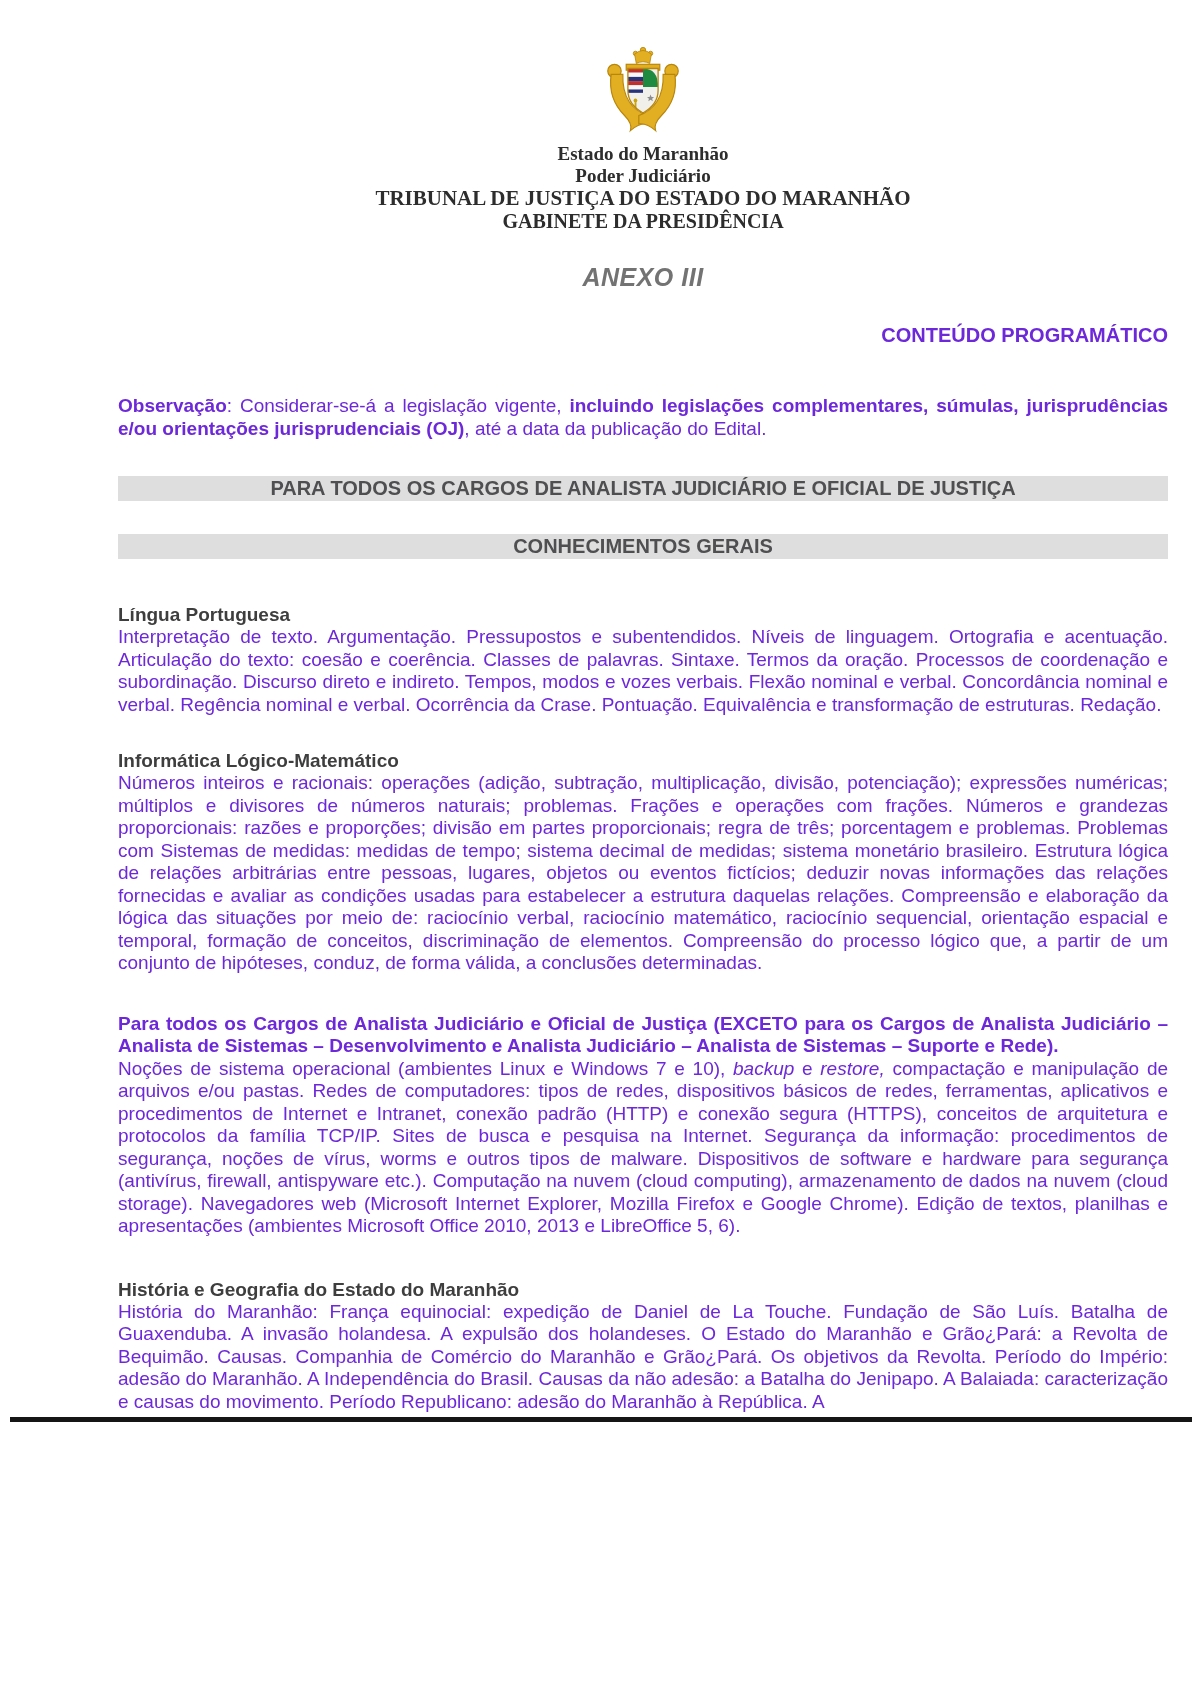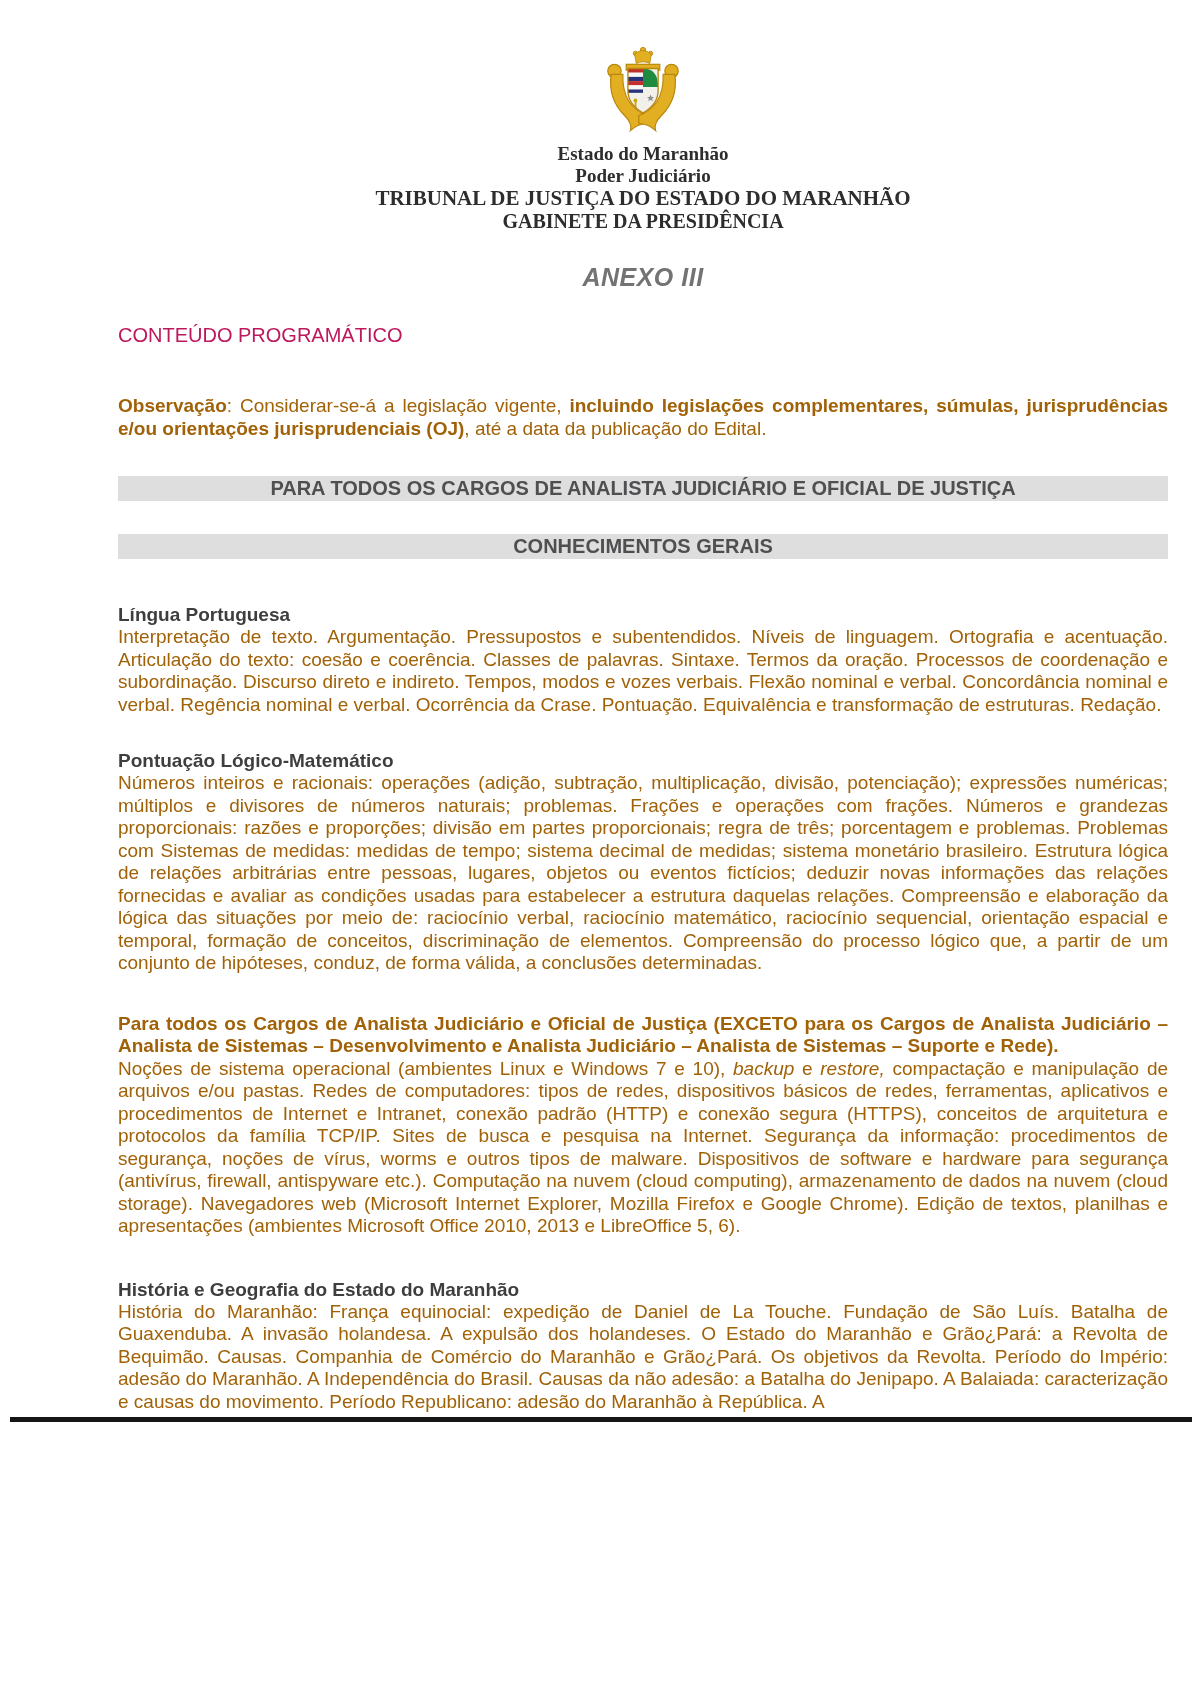--- a/index.html
+++ b/index.html
@@ -16,24 +16,24 @@
   .doc-header { text-align:center; color:#2d2d2d; font-family:"Liberation Serif", serif; font-weight:700; }
   .logo-wrap { width:86px; height:94px; margin:0 auto 4px; }
   .org-line-small { font-size:19px; line-height:22px; }
   .org-line-big   { font-size:21px; line-height:23px; }
   .org-line-mid   { font-size:20px; line-height:23px; }
 
   h1.annex {
     margin:30px 0 0; text-align:center; font-size:25px; font-weight:700;
     font-style:italic; color:#737373; letter-spacing:0.5px;
   }
-  h2.subject { margin:32px 0 0; text-align:left; font-size:20px; font-weight:400; color:#be185d; }
+  h2.subject { margin:32px 0 0; text-align:right; font-size:20px; font-weight:700; color:#6d28d9; }
 
   p { margin:0; }
-  .body-text { font-size:19px; line-height:22.5px; text-align:justify; color:#a16207; }
+  .body-text { font-size:19px; line-height:22.5px; text-align:justify; color:#6d28d9; }
   .obs { margin-top:48px; }
   .b { font-weight:700; }
   .i { font-style:italic; }
 
   .banner {
     background:#dedede; text-align:center; font-size:20px; font-weight:700;
     color:#4f4f51; line-height:23px; padding:1px 0 1px;
   }
   .banner-1 { margin-top:36px; }
   .banner-2 { margin-top:33px; }
@@ -108,21 +108,21 @@
 
     <div class="banner banner-1">PARA TODOS OS CARGOS DE ANALISTA JUDICIÁRIO E OFICIAL DE JUSTIÇA</div>
     <div class="banner banner-2">CONHECIMENTOS GERAIS</div>
 
     <div class="sec-lp">
       <div class="sec-heading">Língua Portuguesa</div>
       <p class="body-text">Interpretação de texto. Argumentação. Pressupostos e subentendidos. Níveis de linguagem. Ortografia e acentuação. Articulação do texto: coesão e coerência. Classes de palavras. Sintaxe. Termos da oração. Processos de coordenação e subordinação. Discurso direto e indireto. Tempos, modos e vozes verbais. Flexão nominal e verbal. Concordância nominal e verbal. Regência nominal e verbal. Ocorrência da Crase. Pontuação. Equivalência e transformação de estruturas. Redação.</p>
     </div>
 
     <div class="sec-rlm">
-      <div class="sec-heading">Pontuação Lógico-Matemático</div>
+      <div class="sec-heading">Informática Lógico-Matemático</div>
       <p class="body-text">Números inteiros e racionais: operações (adição, subtração, multiplicação, divisão, potenciação); expressões numéricas; múltiplos e divisores de números naturais; problemas. Frações e operações com frações. Números e grandezas proporcionais: razões e proporções; divisão em partes proporcionais; regra de três; porcentagem e problemas. Problemas com Sistemas de medidas: medidas de tempo; sistema decimal de medidas; sistema monetário brasileiro. Estrutura lógica de relações arbitrárias entre pessoas, lugares, objetos ou eventos fictícios; deduzir novas informações das relações fornecidas e avaliar as condições usadas para estabelecer a estrutura daquelas relações. Compreensão e elaboração da lógica das situações por meio de: raciocínio verbal, raciocínio matemático, raciocínio sequencial, orientação espacial e temporal, formação de conceitos, discriminação de elementos. Compreensão do processo lógico que, a partir de um conjunto de hipóteses, conduz, de forma válida, a conclusões determinadas.</p>
     </div>
 
     <div class="sec-ni">
       <p class="body-text b">Para todos os Cargos de Analista Judiciário e Oficial de Justiça (EXCETO para os Cargos de Analista Judiciário – Analista de Sistemas – Desenvolvimento e Analista Judiciário – Analista de Sistemas – Suporte e Rede).</p>
       <p class="body-text"><span>Noções de sistema operacional (ambientes Linux e Windows 7 e 10), </span><span class="i">backup</span><span> e </span><span class="i">restore,</span><span> compactação e manipulação de arquivos e/ou pastas. Redes de computadores: tipos de redes, dispositivos básicos de redes, ferramentas, aplicativos e procedimentos de Internet e Intranet, conexão padrão (HTTP) e conexão segura (HTTPS), conceitos de arquitetura e protocolos da família TCP/IP. Sites de busca e pesquisa na Internet. Segurança da informação: procedimentos de segurança, noções de vírus, worms e outros tipos de malware. Dispositivos de software e hardware para segurança (antivírus, firewall, antispyware etc.). Computação na nuvem (cloud computing), armazenamento de dados na nuvem (cloud storage). Navegadores web (Microsoft Internet Explorer, Mozilla Firefox e Google Chrome). Edição de textos, planilhas e apresentações (ambientes Microsoft Office 2010, 2013 e LibreOffice 5, 6).</span></p>
     </div>
 
     <div class="sec-hg">
       <div class="sec-heading">História e Geografia do Estado do Maranhão</div>

